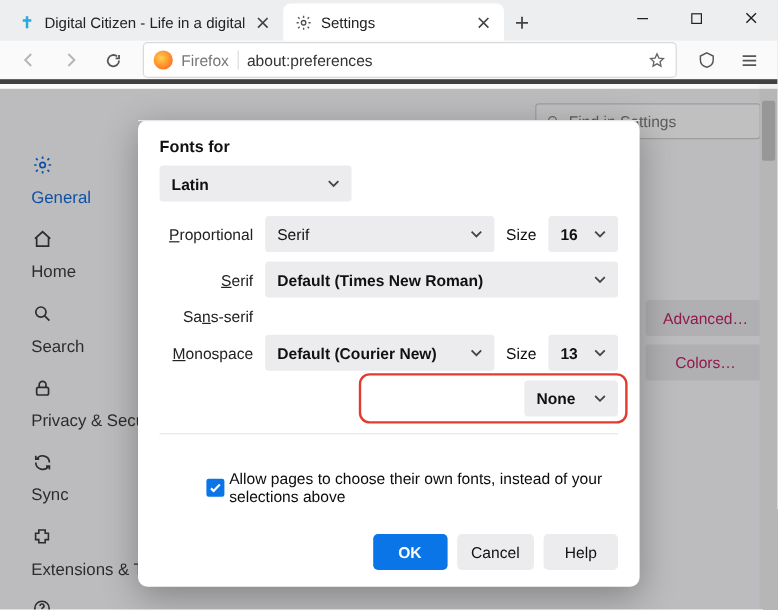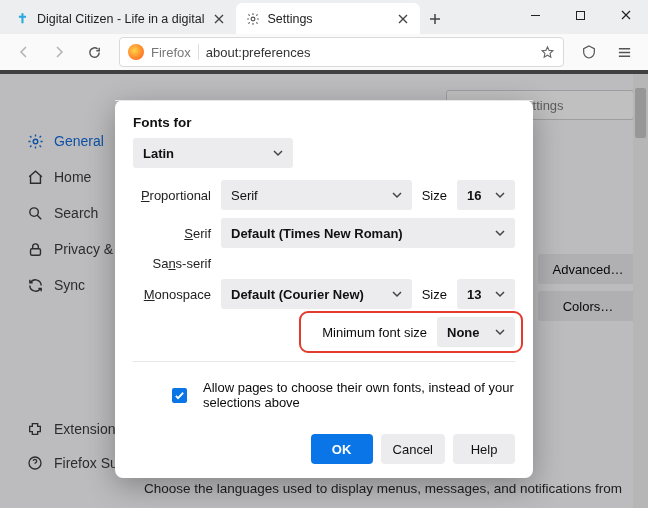--- a/index.html
+++ b/index.html
@@ -17,46 +17,46 @@
   .winbtns { display:flex; height:34px; }
   .winbtn { width:45px; height:30px; display:flex; align-items:center; justify-content:center; color:#333; }
   .toolbar { height:40px; background:#fafafb; border-bottom:4px solid #404040; display:flex; align-items:center; padding:0 8px; gap:3px;}
   .tbtn { width:32px; height:32px; display:flex; align-items:center; justify-content:center; border-radius:4px; color:#555; }
   .tbtn.disabled { color:#b5b5b5; }
   .urlbar { flex:1; height:30px; margin:0 6px; background:#fff; border:1px solid #d9d9d9; border-radius:4px; display:flex; align-items:center; padding:0 8px; gap:7px; font-size:13px; color:#333;}
   .urlbar .ffx { width:16px; height:16px; border-radius:50%; background:radial-gradient(circle at 40% 40%, #ffd24a, #ff8b2c 55%, #ff4f1f); flex:0 0 16px;}
   .urlbar .star { margin-left:auto; color:#666; }
   .content { flex:1; display:flex; background:#fafafb; position:relative;}
   .sidebar { width:140px; padding-top:50px; display:flex; flex-direction:column; gap:2px; }
-  .sbitem { display:flex; align-items:center; gap:10px; padding:8px 10px 8px 20px; font-size:14px; color:#333; border-radius:4px; margin:0 6px;}
+  .sbitem { display:flex; align-items:flex-start; gap:10px; padding:8px 10px 8px 20px; font-size:14px; color:#333; border-radius:4px; margin:0 6px;flex-direction:column;}
   .sbitem.active { color:#0a65d8; }
   .sbitem .sico { width:18px; height:18px; display:flex; align-items:center; justify-content:center; flex:0 0 18px;}
   .sbfoot { margin-top:auto; padding-bottom:28px;}
   .pane { flex:1; padding:16px 6px 0 0; position:relative; }
   .search { position:absolute; top:16px; right:14px; width:188px; height:30px; border:1px solid #d0d0d2; background:#fff; border-radius:3px; display:flex; align-items:center; padding:0 8px; gap:6px; color:#777; font-size:13px;}
   .rightbtns { position:absolute; right:10px; top:180px; display:flex; flex-direction:column; gap:7px;}
-  .pbtn { width:100px; height:30px; background:#e9e9ec; border-radius:3px; display:flex; align-items:center; justify-content:center; font-size:13px; color:#000000; }
+  .pbtn { width:100px; height:30px; background:#e9e9ec; border-radius:3px; display:flex; align-items:center; justify-content:center; font-size:13px; color:#be185d; }
   .bodytext { position:absolute; left:0; bottom:12px; font-size:13.5px; color:#222; width:530px; padding-left:4px;}
   
   .scrim { position:absolute; inset:74px 0 0 0; background:rgba(30,30,32,0.28); }
   
   .modal { position:absolute; left:115px; top:100px; width:418px; background:#fff; border-radius:8px; box-shadow:0 8px 30px rgba(0,0,0,0.3); padding:0 0 14px 0; display:flex; flex-direction:column; }
   .mtitle { text-align:center; font-weight:600; font-size:14px; padding:14px 0 12px 0; position:relative; color:#111;}
   .mclose { position:absolute; right:14px; top:13px; width:18px; height:18px; display:flex; align-items:center; justify-content:center; color:#222;}
   .msep { height:1px; background:#e6e6e8; margin:0 0 10px 0;}
   .mbody { padding:0 18px; }
   .mlabel { font-weight:600; font-size:13.5px; margin:4px 0 8px 0; color:#111;}
   .row { display:flex; align-items:center; gap:10px; margin-bottom:8px; }
   .row .rlab { width:78px; text-align:right; font-size:13px; color:#222;}
   .rlab .ul { text-decoration:underline; }
   .sel { height:30px; background:#ececef; border-radius:3px; display:flex; align-items:center; padding:0 10px; font-size:13px; color:#111; position:relative; font-weight:600; }
   .sel.light { font-weight:400; }
   .sel .chev { margin-left:auto; display:flex; align-items:center; color:#444; }
   .highlight { position:absolute; border:2.5px solid #e33b2e; border-radius:9px; pointer-events:none; }
-  .checkrow { display:flex; align-items:center; gap:16px; margin:18px 0 14px 0; font-size:13px;padding-left:39px; }
+  .checkrow { display:flex; align-items:center; gap:4px; margin:29px 0 14px 0; font-size:13px;padding-left:39px; }
   .cbox { width:15px; height:15px; background:#0a75e6; border-radius:2px; display:flex; align-items:center; justify-content:center; color:#fff; flex:0 0 15px;}
   .mfoot { display:flex; gap:8px; justify-content:flex-end; padding:0 18px;}
   .btn { height:30px; min-width:62px; border-radius:4px; display:flex; align-items:center; justify-content:center; padding:0 12px; font-size:13px; background:#ececef; color:#111;margin-top:10px;}
   .btn.primary { background:#0a75e6; color:#fff; font-weight:600;}
   svg { display:block; }
   .vscroll { position:absolute; right:0; top:0; bottom:0; width:15px; background:#f1f1f1; }
   .vscroll .thumb { position:absolute; left:2px; right:2px; top:14px; height:100px; background:#c6c6c6; border-radius:2px;}
 </style>
 </head>
 <body>
@@ -311,21 +311,20 @@
           <span class="chev">
               <svg width="10" height="10" viewBox="0 0 10 10">
                 <path d="M1 3l4 4 4-4" fill="none" stroke="#444" stroke-width="1.5"></path>
               </svg>
             </span>
         </div>
       </div>
 
       <div class="row" style="justify-content:flex-end;margin-top:4px;position:relative;">
         <div class="highlight" style="left:166px;right:-8px;top:-6px;bottom:-6px;"></div>
-        <div style="font-size:13px;">Minimum f<span class="ul">o</span>nt size</div>
         <div class="sel" style="width:78px;">
           <span>None</span>
           <span class="chev">
               <svg width="10" height="10" viewBox="0 0 10 10">
                 <path d="M1 3l4 4 4-4" fill="none" stroke="#444" stroke-width="1.5"></path>
               </svg>
             </span>
         </div>
       </div>
 

